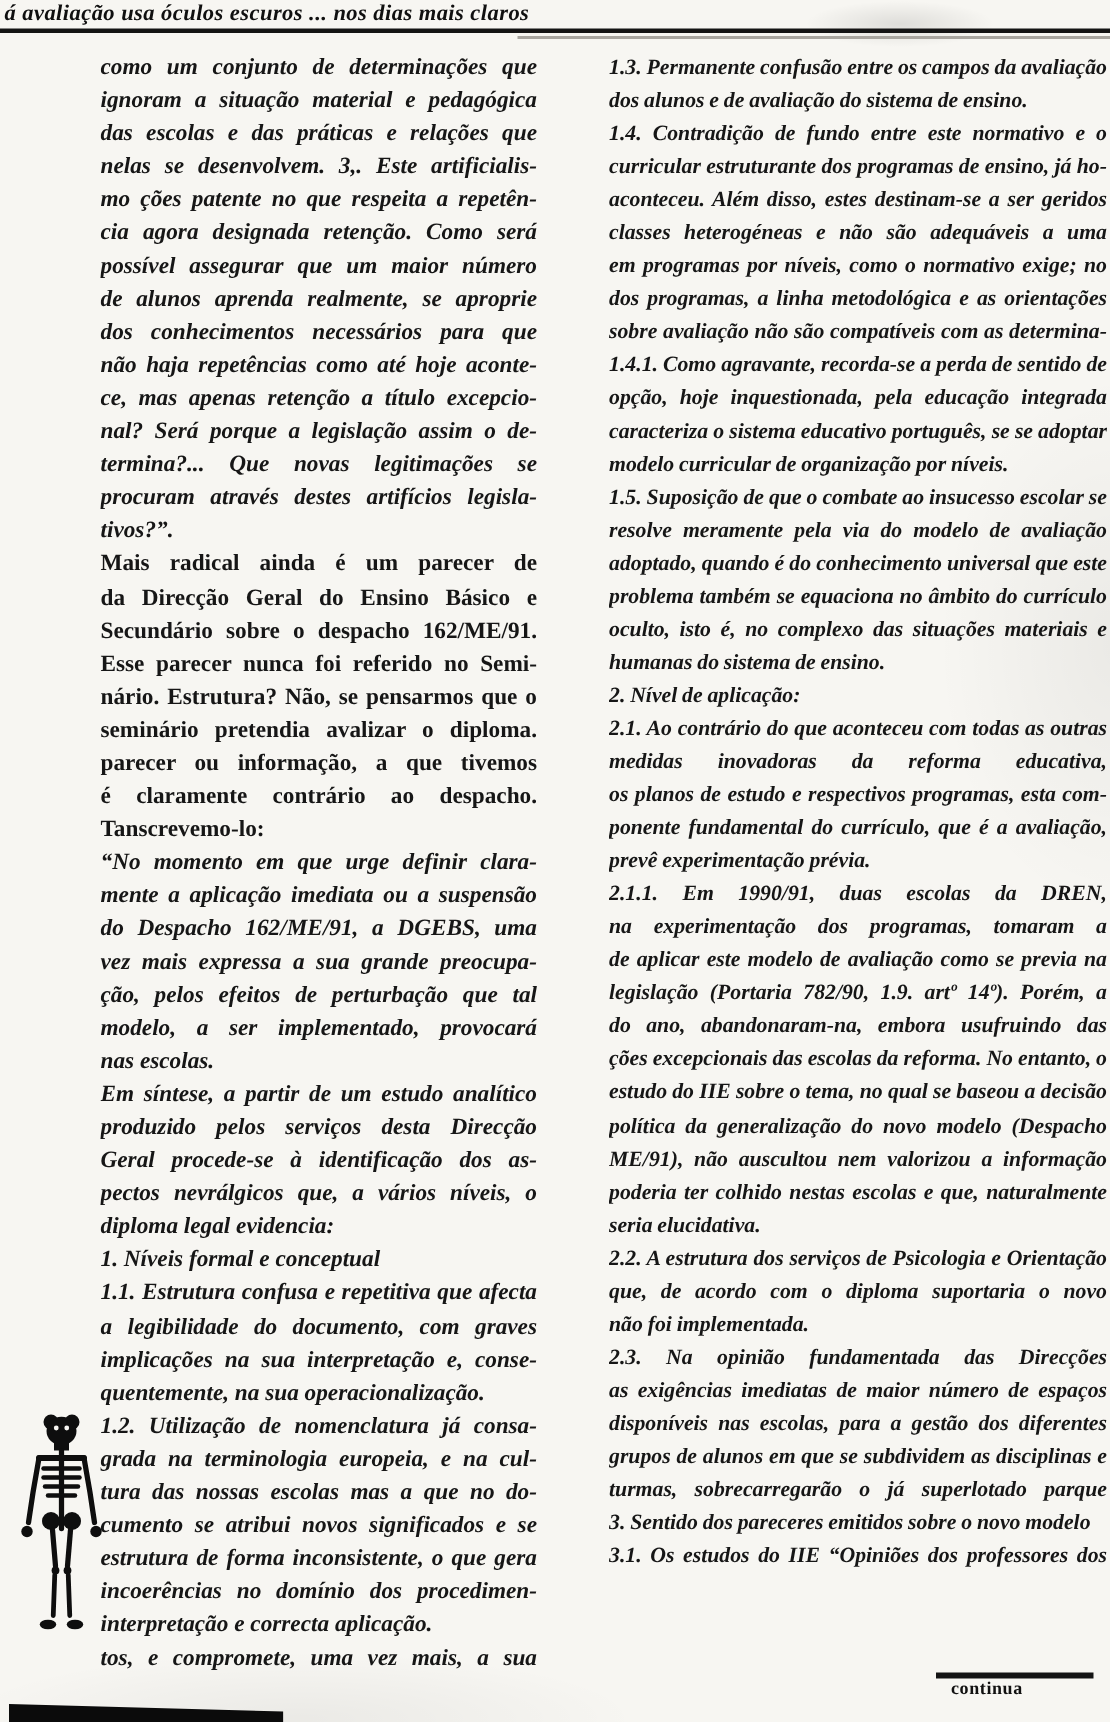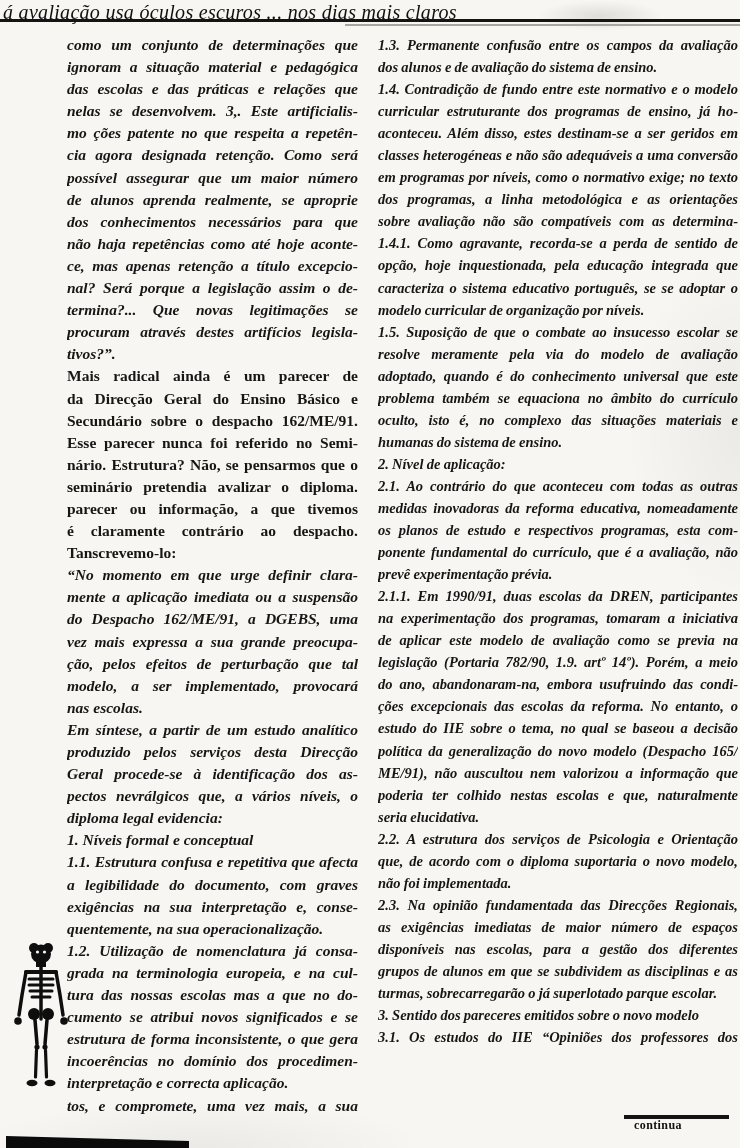--- a/index.html
+++ b/index.html
@@ -8,36 +8,36 @@
     background:
       radial-gradient(ellipse 90px 22px at 600px 16px, rgba(0,0,0,0.10), transparent 70%),
       radial-gradient(ellipse 160px 240px at 745px 430px, rgba(0,0,0,0.05), transparent 75%),
       radial-gradient(ellipse 300px 60px at 200px 1146px, rgba(0,0,0,0.05), transparent 75%),
       #f7f6f2;
     font-family:"Liberation Serif", serif;
     color:#161616;
   }
   .header-title {
     position:absolute; left:3px; top:1px; width:720px;
-    font-size:20px; font-weight:400; font-style:italic;
+    font-size:15px; font-weight:700; font-style:italic;
     letter-spacing:0.3px; white-space:nowrap; color:#101010;
   }
   .header-rule   { position:absolute; left:0; top:19px; width:740px; height:3px; background:#141414; }
   .header-rule-2 { position:absolute; left:345px; top:24px; width:395px; height:2px; background:#a9a6a0; }
 
   .col { position:absolute; top:34px; font-weight:700; font-style:italic; }
   .col-left  { left:67px;  width:291px; font-size:15.5px; }
   .col-right { left:378px; width:360px; font-size:14.5px; word-spacing:-0.4px; }
 
   .line {
     text-align:justify; text-align-last:justify;
     overflow:hidden; white-space:normal;
   }
   .col-left  .line { line-height:22.1px;  height:22.1px; }
-  .col-right .line { line-height:22.05px; height:22.05px; }
+  .col-right .line { line-height:22.05px; height:22.05px;margin-left:28px; }
   .line.end   { text-align-last:left; }
   .line.roman { font-style:normal; }
 
   .skeleton-wrap { position:absolute; left:11px; top:941px; width:60px; height:156px; }
   .bottom-bar {
     position:absolute; left:6px; top:1136px; width:183px; height:12px;
     background:#0b0b0b;
     clip-path:polygon(0 0, 100% 42%, 100% 100%, 0 100%);
   }
   .continua-rule { position:absolute; left:624px; top:1115px; width:105px; height:3.5px; background:#141414; }
@@ -88,21 +88,21 @@
       <div class="line">modelo, a ser implementado, provocará</div>
       <div class="line end">nas escolas.</div>
       <div class="line">Em síntese, a partir de um estudo analítico</div>
       <div class="line">produzido pelos serviços desta Direcção</div>
       <div class="line">Geral procede-se à identificação dos as-</div>
       <div class="line">pectos nevrálgicos que, a vários níveis, o</div>
       <div class="line end">diploma legal evidencia:</div>
       <div class="line end">1. Níveis formal e conceptual</div>
       <div class="line">1.1. Estrutura confusa e repetitiva que afecta</div>
       <div class="line">a legibilidade do documento, com graves</div>
-      <div class="line">exigências na sua interpretação e, conse-</div>
+      <div class="line">implicações na sua interpretação e, conse-</div>
       <div class="line end">quentemente, na sua operacionalização.</div>
       <div class="line">1.2. Utilização de nomenclatura já consa-</div>
       <div class="line">grada na terminologia europeia, e na cul-</div>
       <div class="line">tura das nossas escolas mas a que no do-</div>
       <div class="line">cumento se atribui novos significados e se</div>
       <div class="line">estrutura de forma inconsistente, o que gera</div>
       <div class="line">incoerências no domínio dos procedimen-</div>
       <div class="line end">interpretação e correcta aplicação.</div>
       <div class="line">tos, e compromete, uma vez mais, a sua</div>
     </div>

